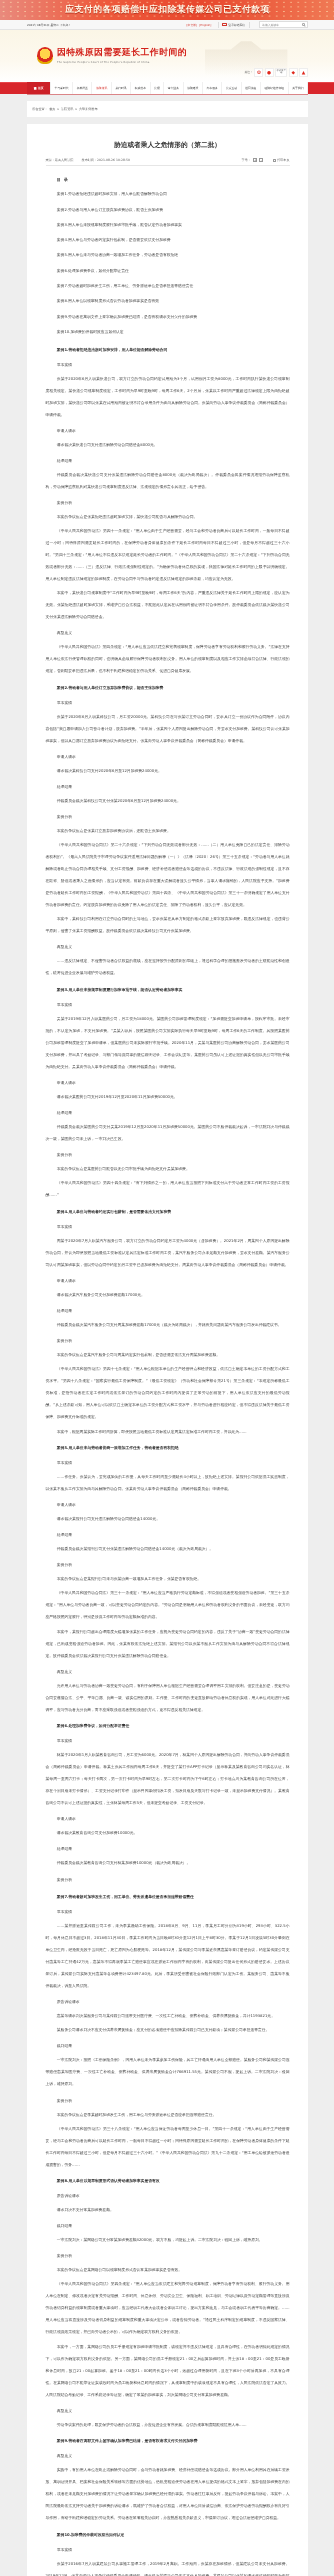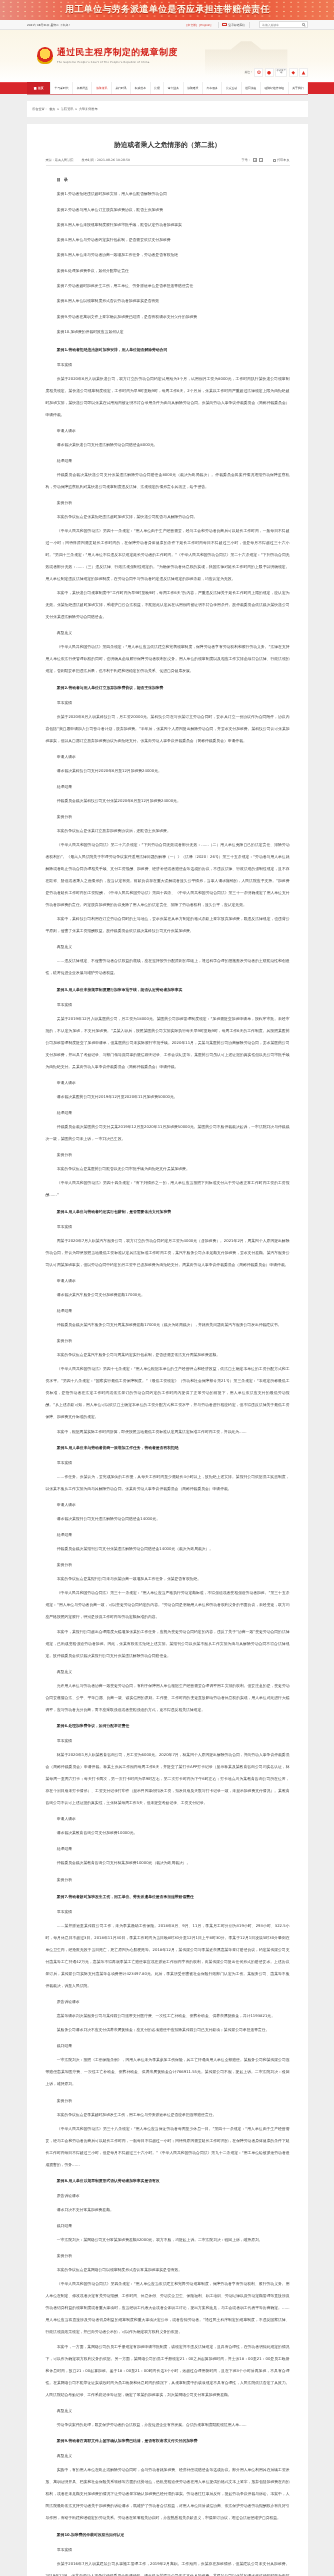--- a/index.html
+++ b/index.html
@@ -56,21 +56,21 @@
   .toc-title { font-weight: bold; padding-left: 11.3px; font-size: 3.9px; letter-spacing: 1px; }
   .toc-item { padding-left: 11.3px; cursor: pointer; line-height: 15.3px; }
   .case-h { font-weight: bold; padding-left: 11.3px; color: #333; margin-top: 2.6px; line-height: 15px; }
   .sub-h { padding-left: 11.3px; line-height: 15px; }
   .p { text-indent: 11.3px; text-align: justify; margin: 1px 0 2.1px; }
 </style>
 </head>
 <body>
 
 <div class="banner">
-  <div class="banner-text">用工单位与劳务派遣单位是否应承担连带赔偿责任</div>
+  <div class="banner-text">应支付的各项赔偿中应扣除某传媒公司已支付款项</div>
 </div>
 
 <div class="topbar">
   <div class="topbar-inner">
     <span class="date-text">2021年08月31日 星期二   下午好！</span>
     <span class="lang">[中文版]</span>
     <span class="lang">[English]</span>
     <span class="sep"></span>
     <span class="mail">
       <span class="mail-icon"></span>
@@ -83,21 +83,21 @@
     </div>
   </div>
 </div>
 
 <div class="masthead">
   <div class="masthead-inner">
     <div class="building"></div>
     <div class="logo">
       <div class="emblem"></div>
       <div>
-        <div class="logo-cn">通过民主程序制定的规章制度</div>
+        <div class="logo-cn">因特殊原因需要延长工作时间的</div>
         <div class="logo-en">The Supreme People's Court of The People's Republic of China</div>
       </div>
     </div>
     <div class="follow">
       <span>关注：</span>
       <span class="sq">❂</span>
       <span class="sq">●</span>
       <span class="sq txt">手机客户端</span>
       <span class="sq">◆</span>
       <span class="sq">▲</span>

